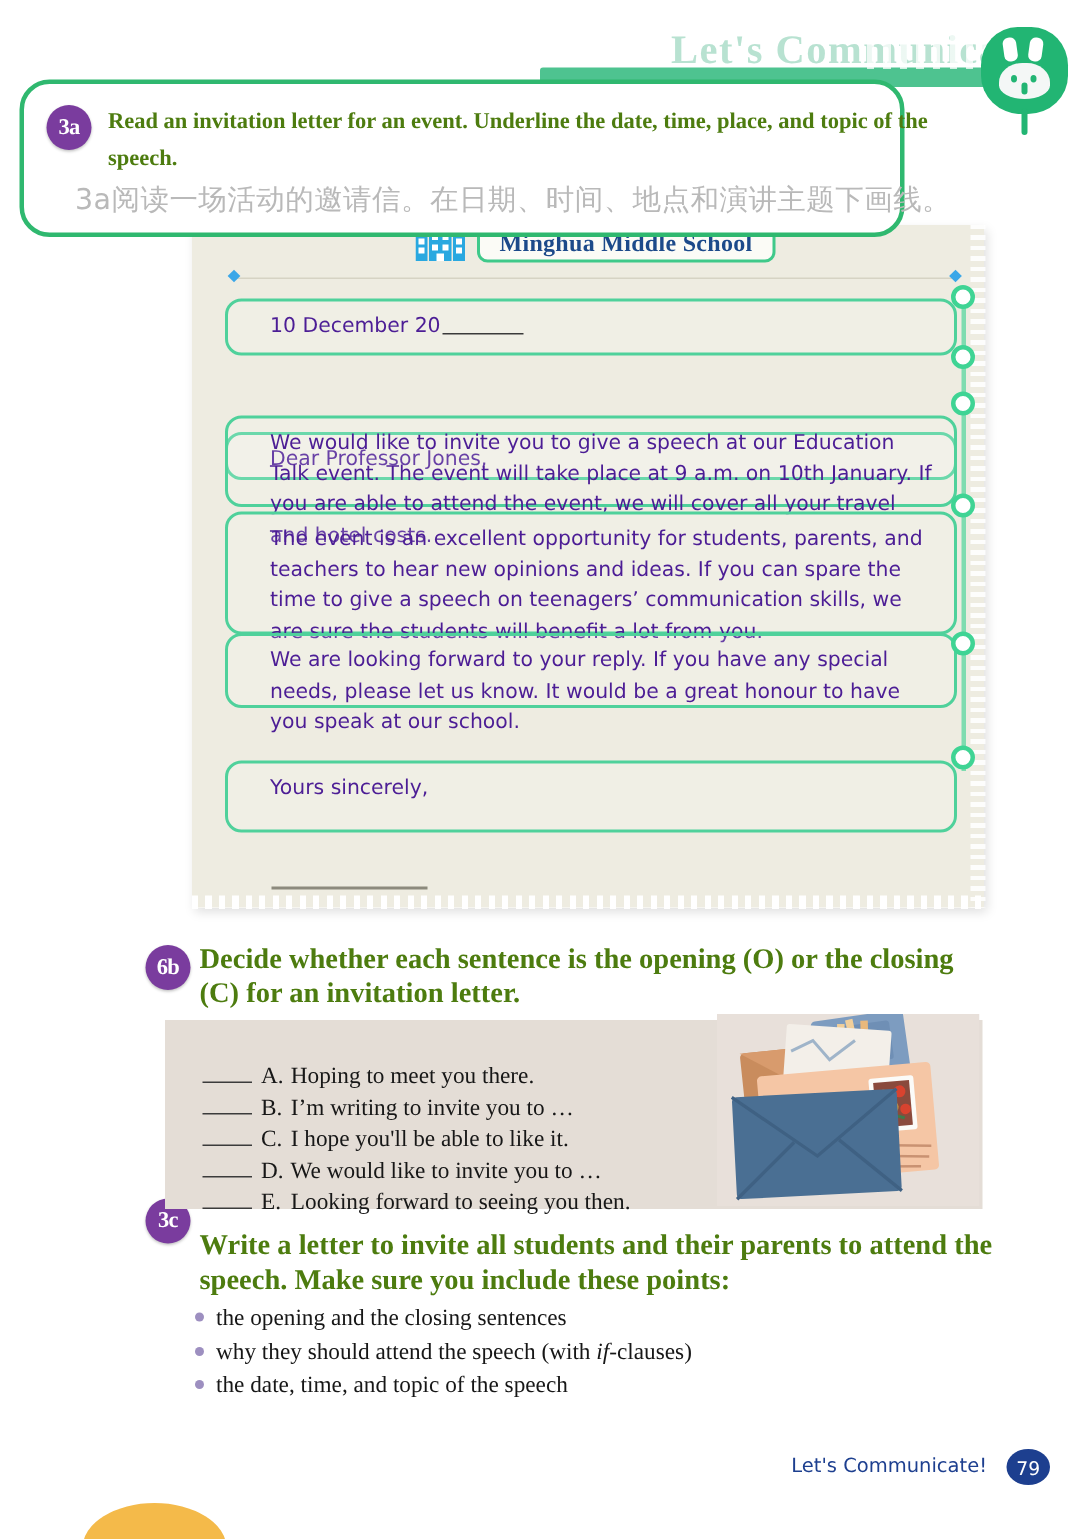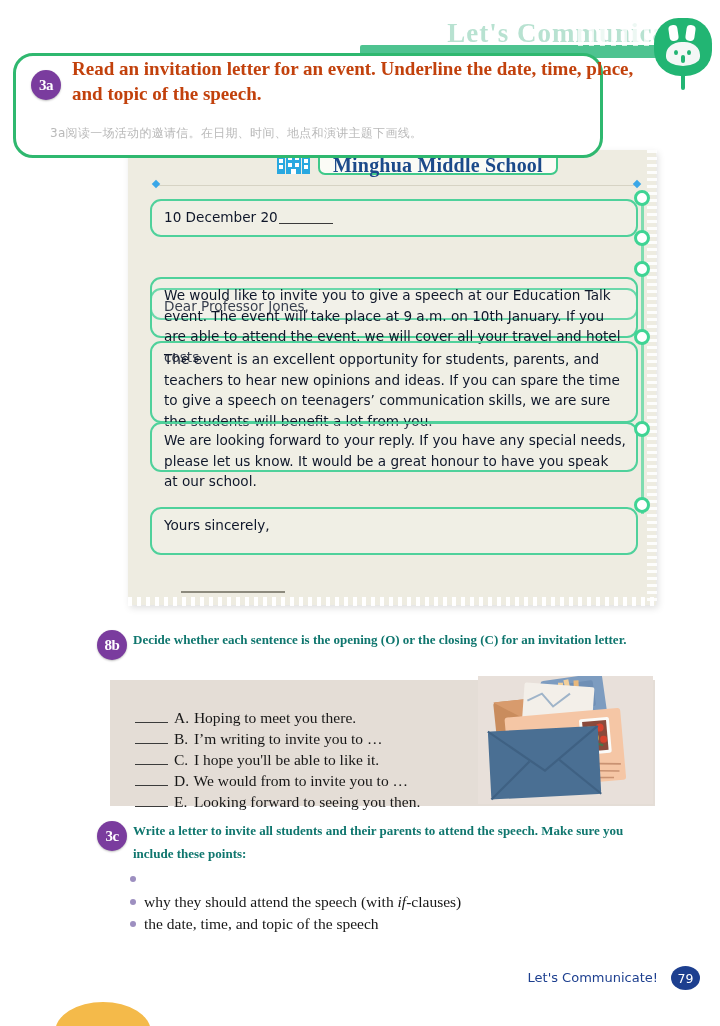--- a/index.html
+++ b/index.html
@@ -64,27 +64,27 @@
   }
   .badge{
     position:absolute; width:30px; height:30px; border-radius:50%;
     background:#7a3c9e; color:#fff; font-family:"Liberation Serif",serif;
     font-weight:bold; font-size:15px; letter-spacing:-.5px;
     display:flex; align-items:center; justify-content:center;
     box-shadow:0 1px 2px rgba(0,0,0,.25);
   }
   .badge-3a{left:15px; top:14px;}
   .instr-en{
-    position:absolute; left:56px; top:0; width:594px;
+    position:absolute; left:56px; top:13px; width:594px;
     font-family:"Liberation Serif", serif; font-weight:bold;
-    font-size:19px; line-height:25px; color:#c2410c;
+    font-size:15px; line-height:25px; color:#4d7c0f;
   }
   .instr-zh{
     position:absolute; left:34px; top:66px; width:620px;
-    font-family:"DejaVu Sans", sans-serif; font-size:12px; line-height:22px;
+    font-family:"DejaVu Sans", sans-serif; font-size:19px; line-height:22px;
     color:#b9b9b9; letter-spacing:.3px;
   }
 
   
   .paper{
     position:absolute; left:128px; top:150px; width:528px; height:455px;
     background:#eeece1; z-index:1;
   }
   .paper::after{ 
     content:""; position:absolute; right:-1px; top:0; width:10px; height:100%;
@@ -108,21 +108,21 @@
 
   
   .school-icon{
     position:absolute; left:277px; top:152px; width:34px; height:22px; z-index:4;
   }
   .school-name{
     position:absolute; left:318px; top:150px; height:25px;
     padding:2px 13px 3px 13px; box-sizing:border-box;
     border:2px solid #3fc98a; border-radius:7px; background:#fbfbf6;
     font-family:"Liberation Serif", serif; font-weight:bold;
-    font-size:20px; color:#1c4a8a; letter-spacing:.2px; z-index:4;
+    font-size:16px; color:#1c4a8a; letter-spacing:.2px; z-index:4;
     white-space:nowrap;
   }
   .hdr-rule{
     position:absolute; left:155px; top:185px; width:480px; height:1px;
     background:#d6d3c4; z-index:3;
   }
   .hdr-dot{
     position:absolute; top:181px; width:6px; height:6px; background:#3aa7e8;
     transform:rotate(45deg); z-index:3;
   }
@@ -138,38 +138,38 @@
     border:3px solid #3fd494; border-radius:50%;
     background:#ffffff; z-index:4;
   }
 
   
   .lblock{
     position:absolute; box-sizing:border-box;
     border:2px solid #4fd19b; border-radius:11px;
     background:rgba(255,255,255,.16);
     font-family:"DejaVu Sans", sans-serif;
-    font-size:13.6px; line-height:20.5px; color:#0f172a;
-    padding:6px 10px 6px 12px; z-index:3;
+    font-size:13.6px; line-height:20.5px; color:#4c1d95;
+    padding:6px 10px 6px 28px; z-index:3;
   }
   .sig-line{
     position:absolute; left:181px; top:591px; width:104px; height:1.6px;
     background:#8c8a7d; z-index:3;
   }
   .blank-u{
     display:inline-block; width:54px; border-bottom:1.3px solid #3a3a3a;
     height:14px; vertical-align:-2px; margin-left:1px;
   }
 
   
   .badge-3b{left:97px; top:630px; position:absolute;}
-  .badge-3c{left:97px; top:821px; position:absolute;}
+  .badge-3c{left:97px; top:799px; position:absolute;}
   .instr2{
     position:absolute; font-family:"Liberation Serif", serif; font-weight:bold;
-    font-size:13px; line-height:23px; color:#0f766e;
+    font-size:19px; line-height:23px; color:#4d7c0f;
   }
   .instr-3b{left:133px; top:628px; width:525px;}
   .instr-3c{left:133px; top:819px; width:530px;}
 
   .optbox{
     position:absolute; left:110px; top:680px; width:545px; height:126px;
     background:#e4ddd6; z-index:1;
   }
   .opt-list{
     position:absolute; left:135px; top:688px; z-index:3;
@@ -280,40 +280,40 @@
 <div class="lblock" style="left:150px; top:277px; width:488px; height:61px;">We would like to invite you to give a speech at our Education Talk event. The event will take place at 9 a.m. on 10th January. If you are able to attend the event, we will cover all your travel and hotel costs.</div>
 
 <div class="lblock" style="left:150px; top:341px; width:488px; height:82px;">The event is an excellent opportunity for students, parents, and teachers to hear new opinions and ideas. If you can spare the time to give a speech on teenagers’ communication skills, we are sure the students will benefit a lot from you.</div>
 
 <div class="lblock" style="left:150px; top:422px; width:488px; height:50px;">We are looking forward to your reply. If you have any special needs, please let us know. It would be a great honour to have you speak at our school.</div>
 
 <div class="lblock" style="left:150px; top:507px; width:488px; height:48px;">Yours sincerely,</div>
 
 <div class="sig-line"></div>
 
-<div class="badge badge-3b">8b</div>
+<div class="badge badge-3b">6b</div>
 <div class="instr2 instr-3b">Decide whether each sentence is the opening (O) or the closing (C) for an invitation letter.</div>
 
 <div class="optbox"></div>
 <div class="opt-list">
   <div class="opt-row">
     <span class="opt-blank"></span><span class="opt-letter">A.</span>
     <span>Hoping to meet you there.</span>
   </div>
   <div class="opt-row">
     <span class="opt-blank"></span><span class="opt-letter">B.</span>
     <span>I’m writing to invite you to …</span>
   </div>
   <div class="opt-row">
     <span class="opt-blank"></span><span class="opt-letter">C.</span>
     <span>I hope you'll be able to like it.</span>
   </div>
   <div class="opt-row">
     <span class="opt-blank"></span><span class="opt-letter">D.</span>
-    <span>We would from to invite you to …</span>
+    <span>We would like to invite you to …</span>
   </div>
   <div class="opt-row">
     <span class="opt-blank"></span><span class="opt-letter">E.</span>
     <span>Looking forward to seeing you then.</span>
   </div>
 </div>
 
 <svg class="envel" viewBox="0 0 175 128">
   <rect x="0" y="0" width="175" height="128" fill="#e8e0da"></rect>
   <g transform="rotate(-8 90 60)">
@@ -350,21 +350,21 @@
     <path d="M12 120 L52 84" fill="none" stroke="#3f6183" stroke-width="2.2"></path>
     <path d="M122 120 L82 84" fill="none" stroke="#3f6183" stroke-width="2.2"></path>
   </g>
 </svg>
 
 <div class="badge badge-3c">3c</div>
 <div class="instr2 instr-3c">Write a letter to invite all students and their parents to attend the speech. Make sure you include these points:</div>
 
 <div class="bullets">
   <div class="blt">
-    <span class="dot"></span>
+    <span class="dot"></span><span>the opening and the closing sentences</span>
   </div>
   <div class="blt">
     <span class="dot"></span><span>why they should attend the speech (with </span><span class="ital">if</span><span>-clauses)</span>
   </div>
   <div class="blt">
     <span class="dot"></span><span>the date, time, and topic of the speech</span>
   </div>
 </div>
 
 <div class="footer-text">Let's Communicate!</div>

